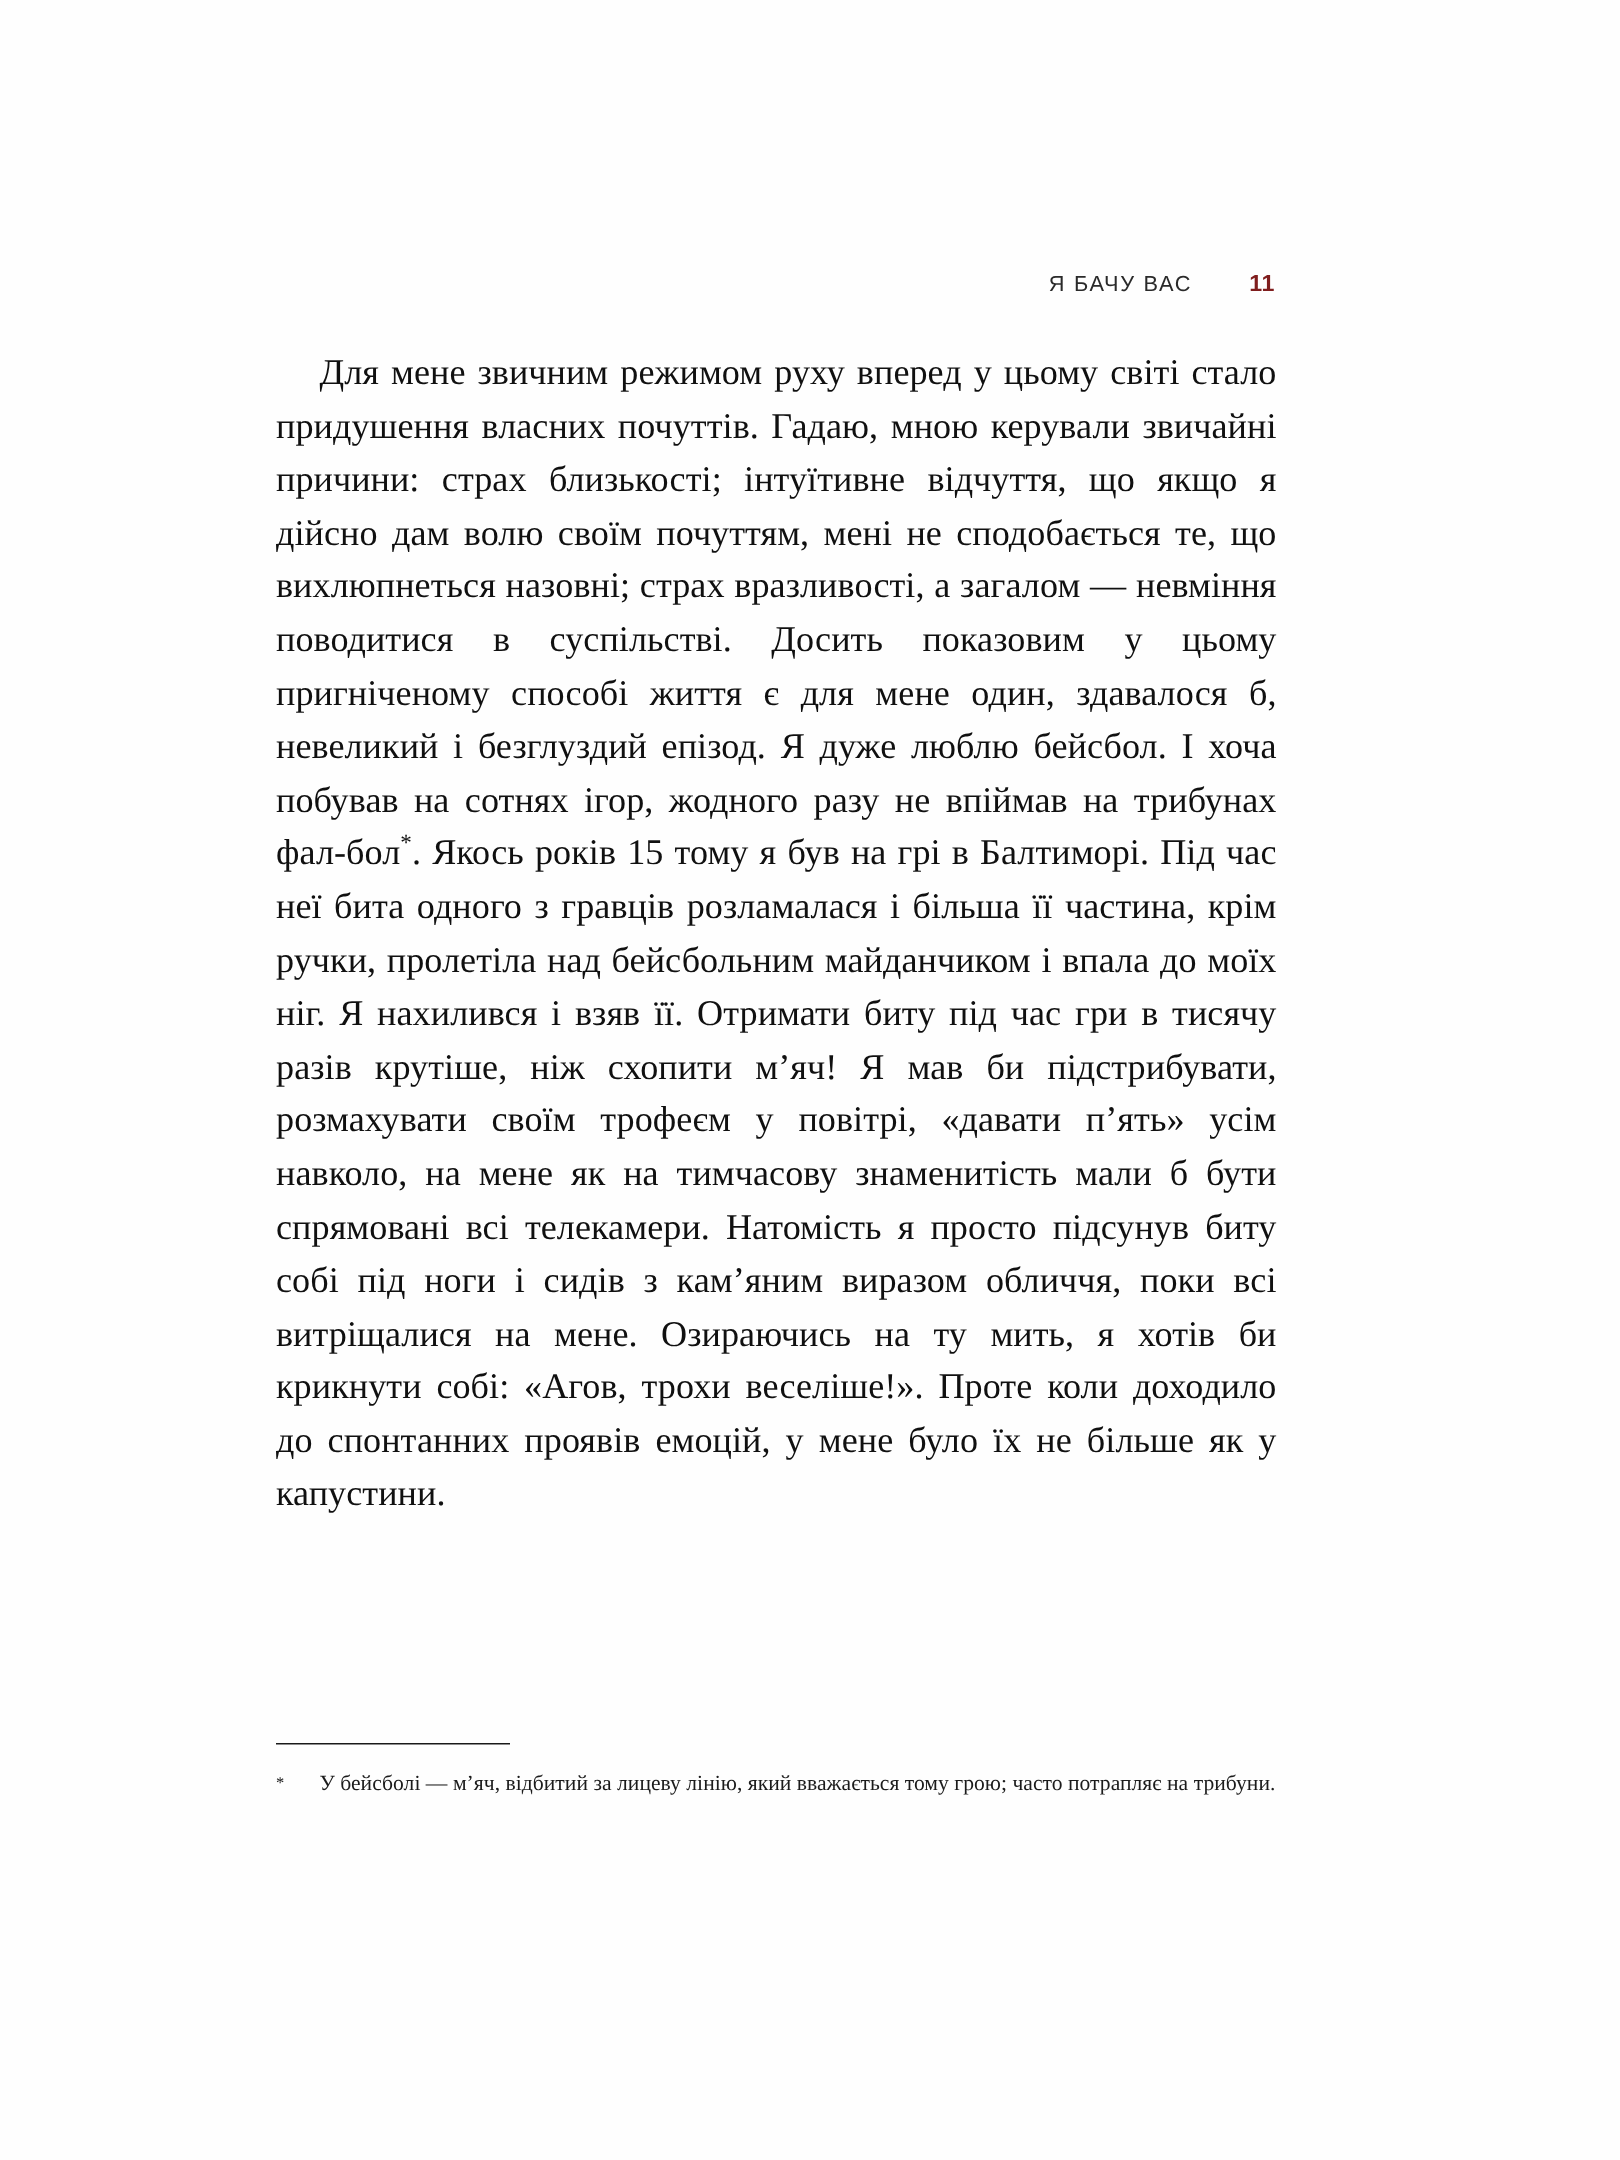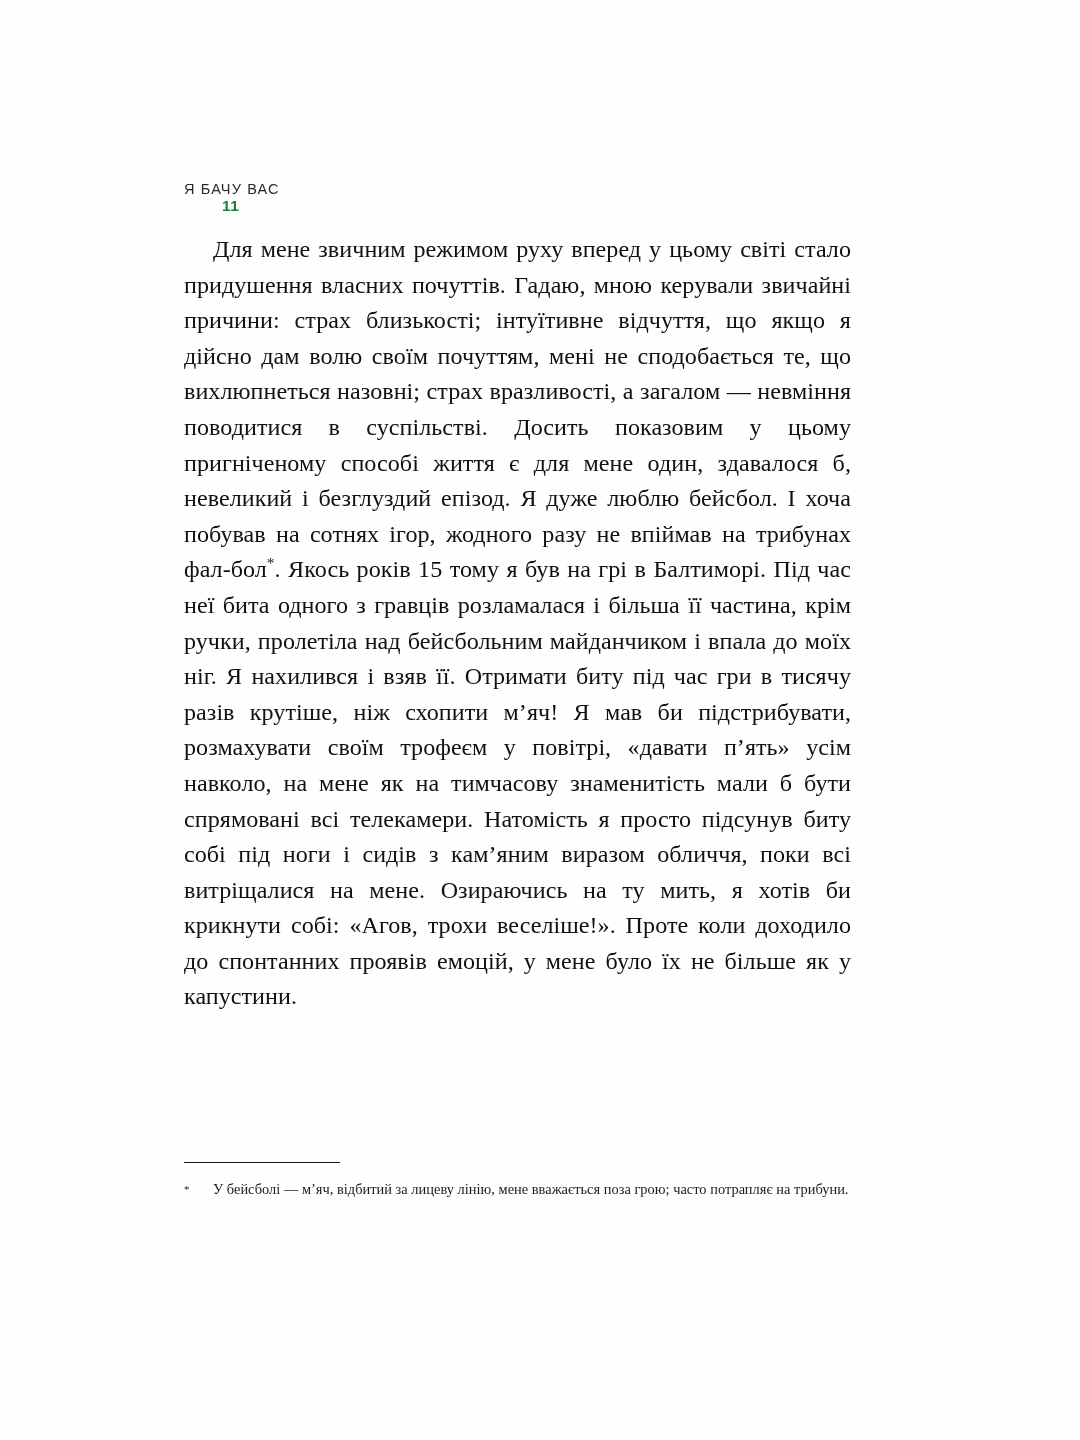--- a/index.html
+++ b/index.html
@@ -27,40 +27,39 @@
   }
 
   
   .running-head {
     position: absolute;
     top: 181px;
     left: 184px;
     width: 666px;
     display: flex;
     justify-content: flex-end;
-    align-items: flex-start;
+    align-items: center;
     font-family: "Liberation Sans", "DejaVu Sans", sans-serif;
     font-size: 14.5px;
     color: #2a2a2a;
-    flex-direction: column;
   }
 
   .running-head .rh-title {
     letter-spacing: 1.15px;
     font-weight: 400;
     text-transform: uppercase;
     white-space: nowrap;
   }
 
   .running-head .rh-page {
     font-weight: 700;
     letter-spacing: 0.4px;
     margin-left: 38px;
     font-size: 15.5px;
-    color: #15803d;
+    color: #7f1d1d;
   }
 
   
   .text-block {
     position: absolute;
     top: 232px;
     left: 184px;
     width: 667px;
   }
 
@@ -139,17 +138,17 @@
 
     <p class="indent para-1"><span>Для мене звичним режимом руху вперед у цьому світі стало придушення власних почуттів. Гадаю, мною керували звичайні причини: страх близькості; інтуїтивне відчуття, що якщо я дійсно дам волю своїм почуттям, мені не сподобається те, що вихлюпнеться назовні; страх вразливості, а загалом — невміння поводитися в суспільстві. Досить показовим у цьому пригніченому способі життя є для мене один, здавалося б, невеликий і безглуздий епізод. Я дуже люблю бейсбол. І хоча побував на сотнях ігор, жодного разу не впіймав на трибунах фал-бол</span><span class="fn-marker">*</span><span>. Якось років 15 тому я був на грі в Балтиморі. Під час неї бита одного з гравців розламалася і більша її частина, крім ручки, пролетіла над бейсбольним майданчиком і впала до моїх ніг. Я нахилився і взяв її. Отримати биту під час гри в тисячу разів крутіше, ніж схопити м’яч! Я мав би підстрибувати, розмахувати своїм трофеєм у повітрі, «давати п’ять» усім навколо, на мене як на тимчасову знаменитість мали б бути спрямовані всі телекамери. Натомість я просто підсунув биту собі під ноги і сидів з кам’яним виразом обличчя, поки всі витріщалися на мене. Озираючись на ту мить, я хотів би крикнути собі: «Агов, трохи веселіше!». Проте коли доходило до спонтанних проявів емоцій, у мене було їх не більше як у капустини.</span></p>
 
 
   </div>
 
   <div class="footnote">
     <div class="footnote-rule"></div>
     <div class="footnote-body">
       <span class="footnote-star">*</span>
-      <span class="footnote-text">У бейсболі — м’яч, відбитий за лицеву лінію, мене вважається поза грою; часто потрапляє на трибуни.</span>
+      <span class="footnote-text">У бейсболі — м’яч, відбитий за лицеву лінію, який вважається тому грою; часто потрапляє на трибуни.</span>
     </div>
   </div>
 
 </div>
 
 </body></html>

